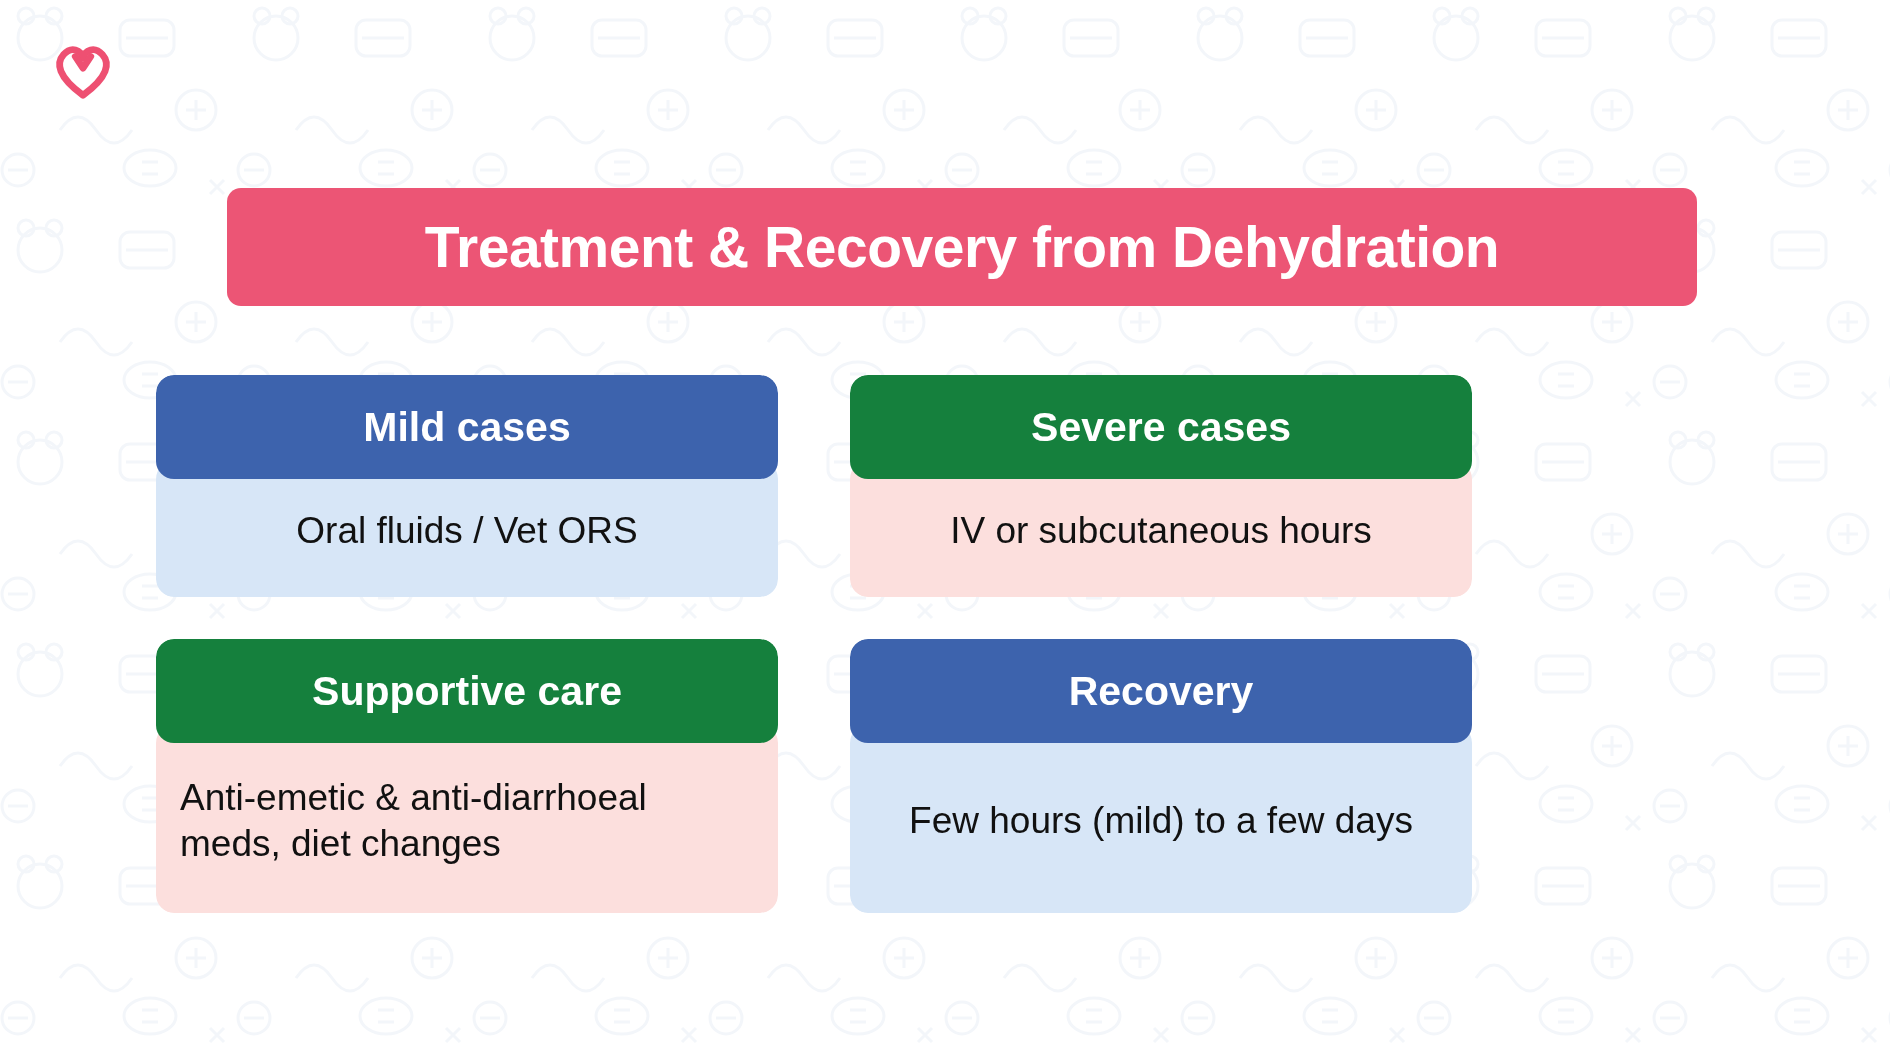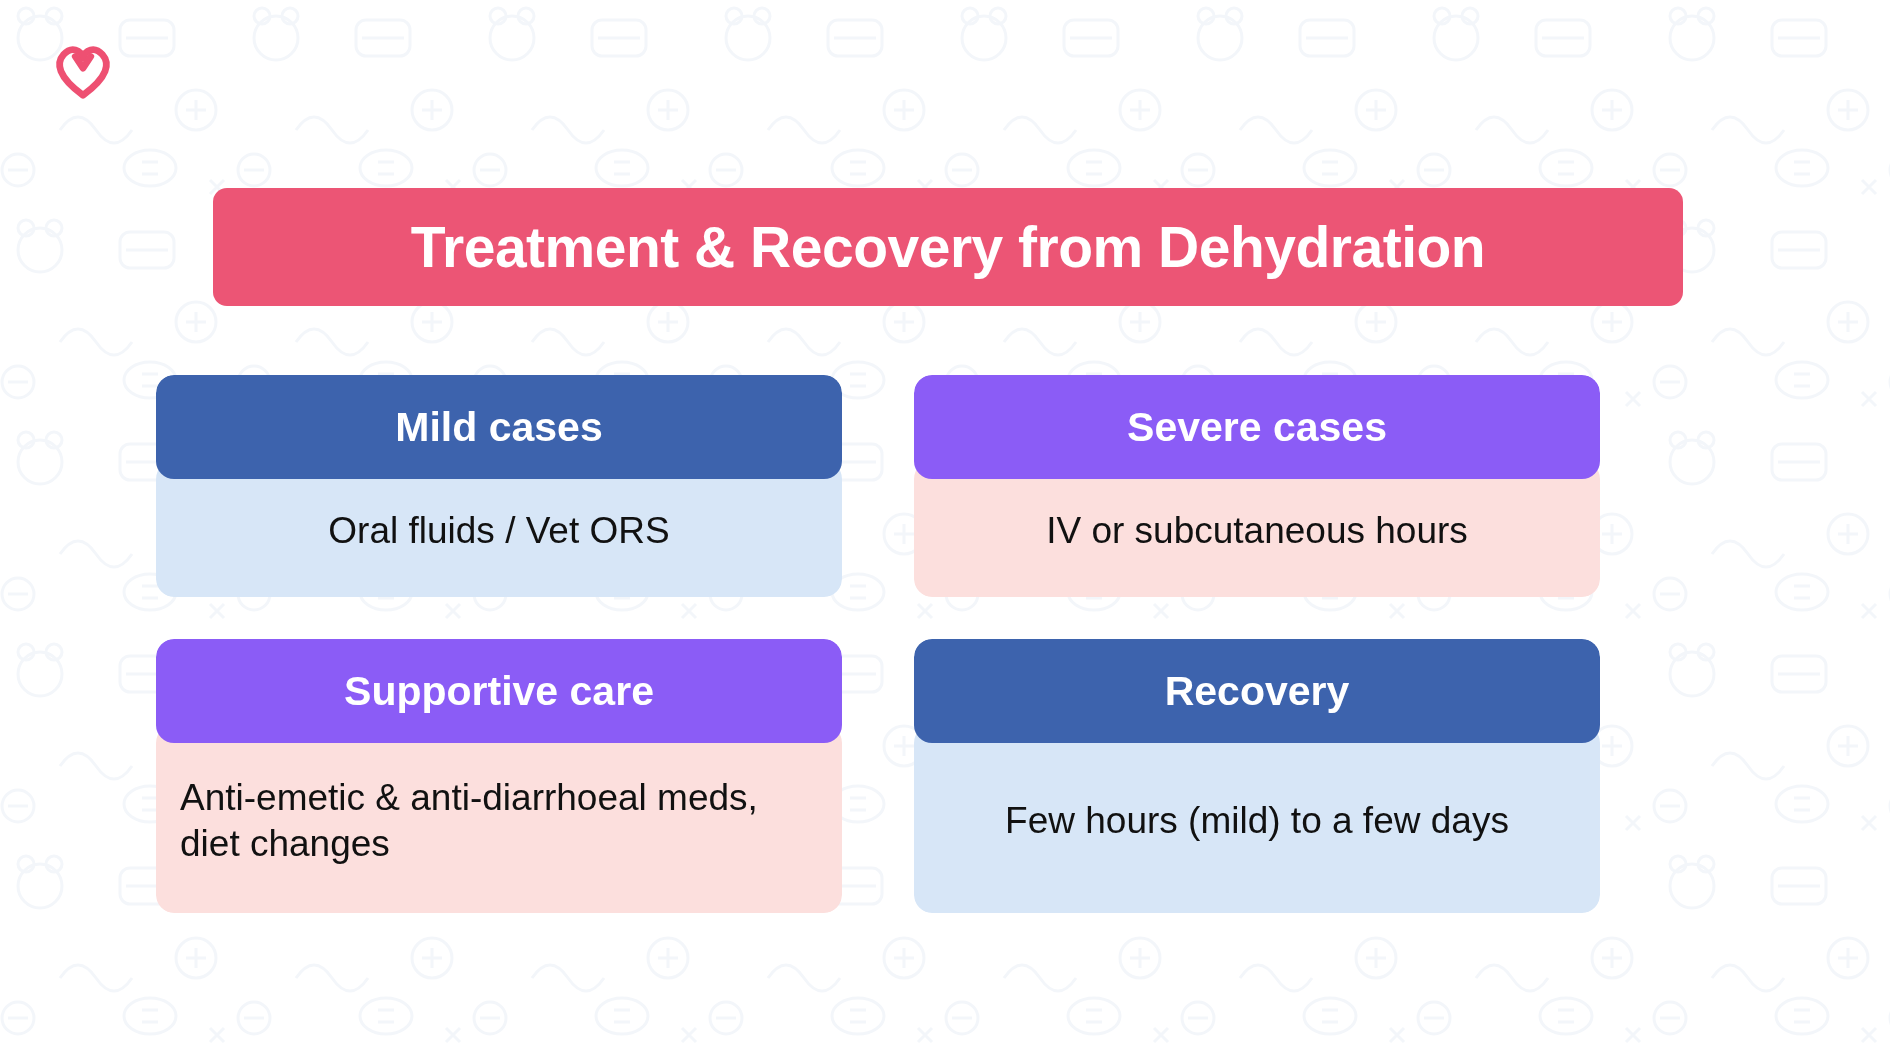--- a/index.html
+++ b/index.html
@@ -49,21 +49,21 @@
     font-size: 62px;
     font-weight: bold;
     color: #ee5072;
     letter-spacing: -1px;
     line-height: 1;
   }
 
   
   .title-banner {
     position: absolute;
-    left: 213px;
+    left: 227px;
     top: 188px;
     width: 1470px;
     height: 118px;
     background: #ec5575;
     border-radius: 14px;
     display: flex;
     align-items: center;
     justify-content: center;
   }
   .title-banner-text {
@@ -80,21 +80,21 @@
     left: 156px;
     top: 375px;
     width: 1580px;
   }
   .card-row {
     display: flex;
     gap: 72px;
     margin-bottom: 42px;
   }
   .card {
-    width: 686px;
+    width: 622px;
     border-radius: 18px;
     overflow: hidden;
     position: relative;
   }
   .card-header {
     height: 104px;
     display: flex;
     align-items: center;
     justify-content: center;
     border-radius: 18px;
@@ -124,21 +124,21 @@
     font-weight: normal;
     line-height: 1.25;
   }
 
   .card.tall .card-body { min-height: 132px; }
   .card.short .card-body { min-height: 80px; }
 
   
   .theme-blue .card-header { background: #3d63ad; }
   .theme-blue .card-body   { background: #d7e6f7; }
-  .theme-pink .card-header { background: #8b5cf6; }
+  .theme-pink .card-header { background: #15803d; }
   .theme-pink .card-body   { background: #fcdfdd; }
 </style>
 </head>
 <body>
 
 <svg class="bg-pattern" viewBox="0 0 1890 1063" xmlns="http://www.w3.org/2000/svg">
   <defs>
     <pattern id="pets" width="236" height="212" patternUnits="userSpaceOnUse">
       <g fill="none" stroke="#e9eef5" stroke-width="3">
         <circle cx="40" cy="38" r="22"></circle>

